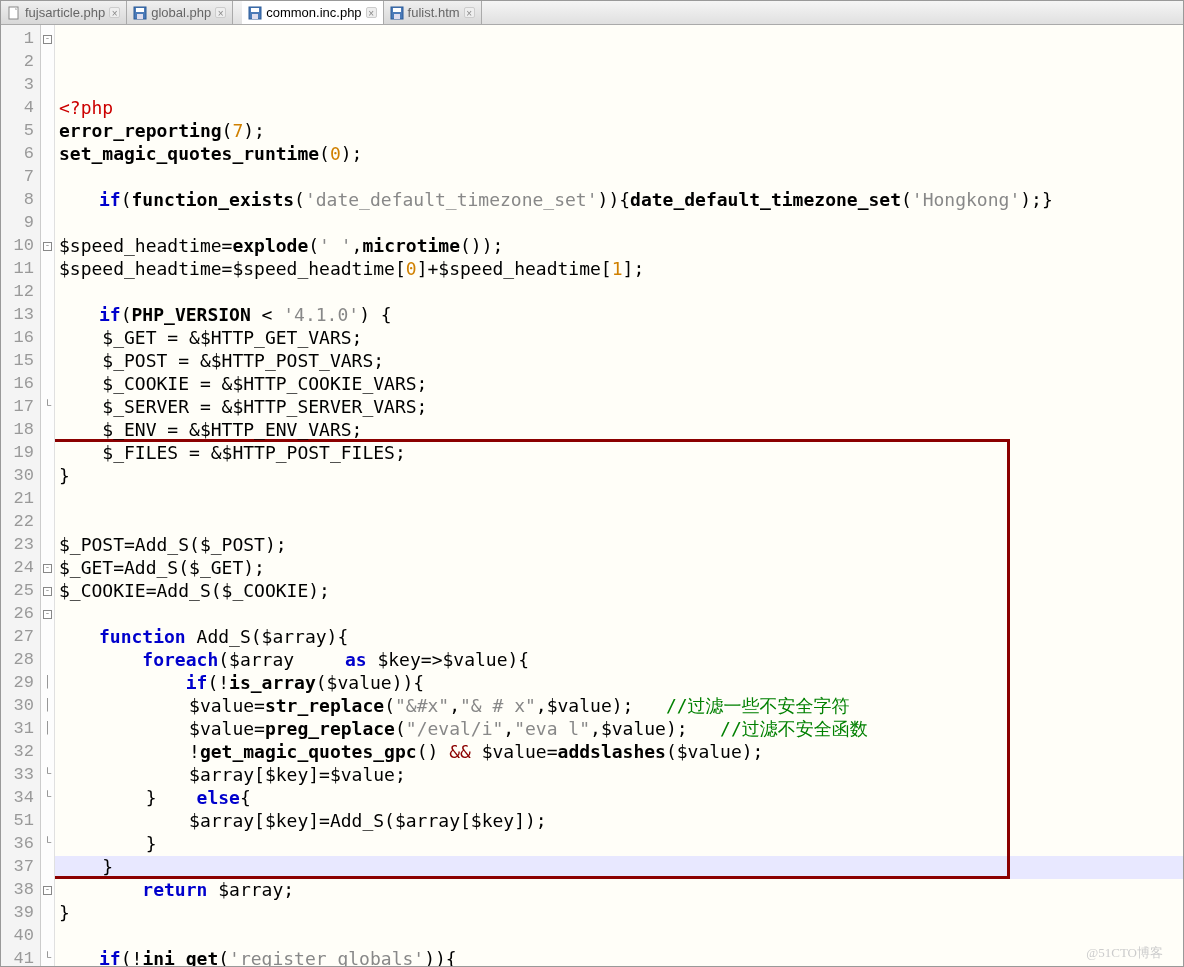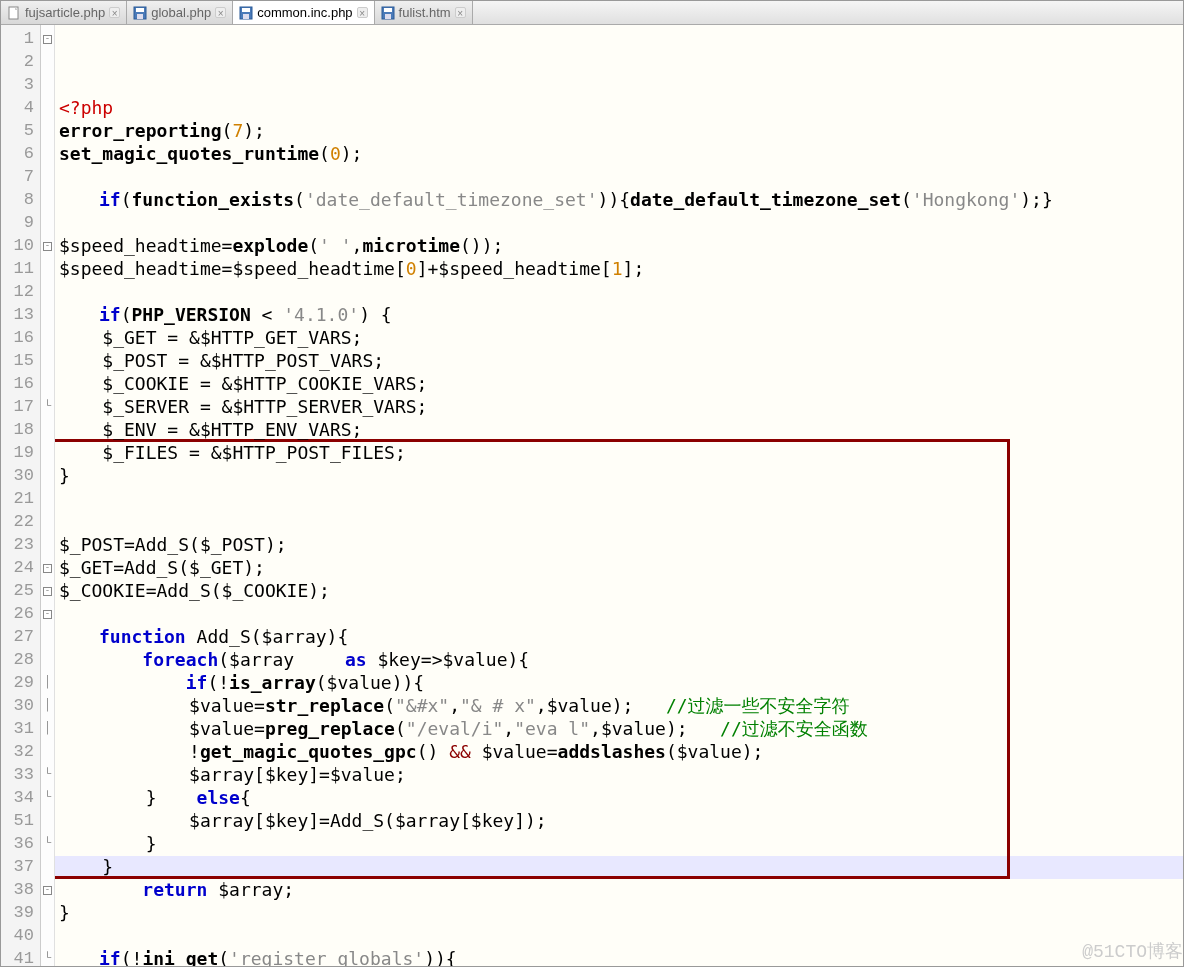--- a/index.html
+++ b/index.html
@@ -1,39 +1,39 @@
 <!DOCTYPE html>
 <html><head>
 <meta charset="utf-8">
 <style>
 * { margin:0; padding:0; box-sizing:border-box; }
 body { font-family:"Courier New",monospace; font-size:18px; background:#e8e8e8; }
 .editor { display:flex; flex-direction:column; width:1184px; height:967px; border:1px solid #999; background:#f97316;justify-content:center; }
 .tabs { display:flex; background:linear-gradient(#f5f5f5,#e0e0e0); height:24px; border-bottom:1px solid #aaa; font-family:"Segoe UI",Tahoma,sans-serif; font-size:13px; }
 .tab { display:flex; align-items:center; gap:4px; padding:0 6px; border-right:1px solid #aaa; background:linear-gradient(#f0f0f0,#d8d8d8); color:#666; cursor:pointer; }
-.tab.active { background:#fff; color:#000; }
+.tab.active { background:#fff; color:#000;margin-left:9px; }
 .tab .ico { width:14px; height:14px; display:flex; align-items:center; justify-content:center; }
 .close-x { width:11px; height:11px; font-size:10px; line-height:11px; text-align:center; color:#888; background:#eee; border:1px solid #ccc; border-radius:2px; }
 .workspace { display:flex; flex:1; overflow:hidden; }
 .gutter { width:40px; background:#f4f4f4; border-right:1px solid #ccc; color:#999; text-align:right; padding-right:6px; font-size:17px; line-height:23px; padding-top:2px; }
 .fold { width:14px; background:#fdfdfd; border-right:1px solid #e0e0e0; line-height:23px; font-size:12px; color:#888; text-align:center; padding-top:2px; }
 .fold div { height:23px; }
 .box { display:inline-block; width:9px; height:9px; border:1px solid #888; line-height:7px; font-size:9px; background:#fff; }
 .code { flex:1; background:#fffef8; padding:2px 0 0 4px; line-height:23px; font-size:18px; position:relative; white-space:pre; overflow:hidden; }
 .highlight-box { position:absolute; border:3px solid #8b0000; left:-3px; top:414px; width:958px; height:440px; pointer-events:none; }
 .cur-line { position:absolute; left:0; right:0; top:831px; height:23px; background:#e8e8ff; z-index:0; }
 .code pre { position:relative; z-index:1; }
 .kw { color:#0000cc; font-weight:bold;margin-left:40px; }
 .fn { color:#000; font-weight:bold; }
 .str { color:#888;margin-top:10px; }
 .num { color:#d08000; }
 .cm { color:#008000; }
 .op { color:#8b0000; }
 .php { color:#cc0000; }
-.watermark { position:absolute; right:0; bottom:2px; color:#ccc; font-family:Liberation Mono, monospace; font-size:18px; }
+.watermark { position:absolute; right:20px; bottom:2px; color:#ccc; font-family:Liberation Serif, serif; font-size:13px; }
 </style>
 </head>
 <body>
 
 <div class="editor">
   <div class="tabs" id="tabbar">
       <div class="tab">
         <span class="ico">
           <svg width="14" height="14" viewBox="0 0 14 14">
             <rect x="2" y="1" width="9" height="12" fill="#fff" stroke="#888"></rect>

